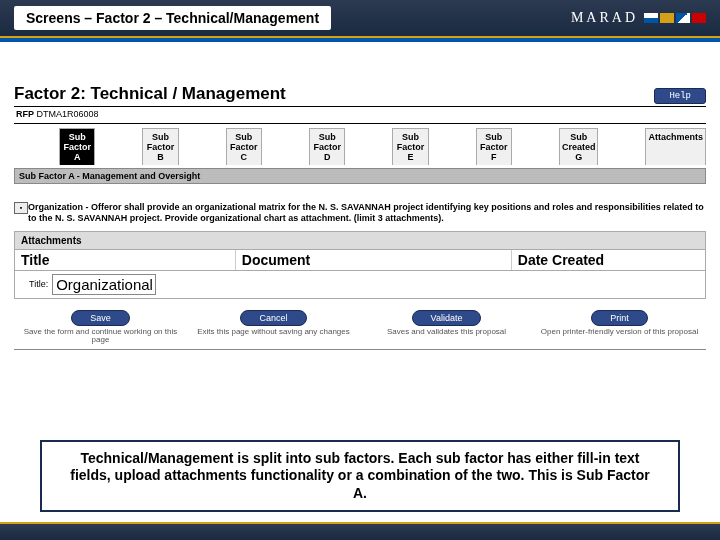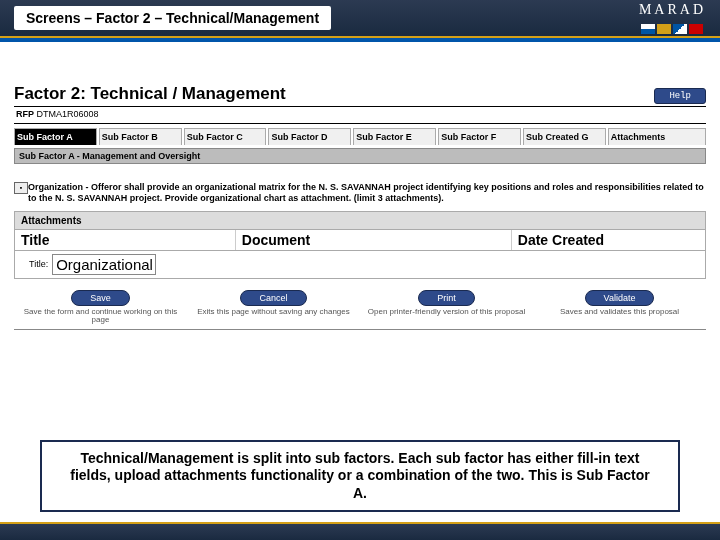--- a/index.html
+++ b/index.html
@@ -1,41 +1,41 @@
 <!DOCTYPE html>
 <html><head>
 <meta charset="utf-8">
 <style>
   * { box-sizing: border-box; margin: 0; padding: 0; }
   body { width: 720px; height: 540px; background: #fff; font-family: Arial, sans-serif; position: relative; overflow: hidden; }
 
   .topbar { height: 38px; background: linear-gradient(#2c3a52, #1a2a40); display: flex; align-items: center; justify-content: space-between; padding: 0 14px; border-bottom: 2px solid #d4a017; }
   .topbar-title { background: #fff; padding: 4px 12px; font-size: 14px; font-weight: bold; color: #000; border-radius: 2px; }
-  .brand { display: flex; align-items: center; gap: 6px; flex-direction: column; }
+  .brand { display: flex; align-items: center; gap: 6px; }
   .brand-text { color: #fff; font-size: 14px; letter-spacing: 3px; font-family: 'Times New Roman', serif; }
   .brand-flags { display: flex; gap: 2px; }
   .flag { width: 14px; height: 10px; display: inline-block; }
   .flag.a { background: linear-gradient(to bottom, #fff 50%, #0055a4 50%); }
   .flag.b { background: #d4a017; }
   .flag.c { background: linear-gradient(135deg, #0055a4 50%, #fff 50%); }
   .flag.d { background: #c00; }
 
   .stripe { height: 4px; background: #0055aa; margin-top: 0px; }
 
   .page { padding: 6px 14px 0 14px; }
 
   .factor-head { display: flex; justify-content: space-between; align-items: flex-end; border-bottom: 1px solid #000; padding-bottom: 2px; }
   .factor-head h1 { font-size: 17px; font-weight: bold; color: #000; }
   .help-btn { background: #2e4a8a; color: #fff; font-size: 9px; padding: 2px 14px; border-radius: 3px; border: 1px solid #1a2a50; cursor: pointer; font-family: Liberation Mono, monospace; }
 
   .rfp-line { font-size: 9px; padding: 2px 0 4px 2px; border-bottom: 1px solid #000; }
   .rfp-line b { font-weight: bold; }
 
   .tabs { display: flex; gap: 2px; margin-top: 4px; }
-  .tab { flex: 1; text-align: left; font-size: 9px; font-weight: bold; padding: 3px 2px; background: #f0f0f0; border: 1px solid #aaa; border-bottom: none; cursor: pointer; }
+  .tab { flex: 1; text-align: center; font-size: 9px; font-weight: bold; padding: 3px 2px; background: #f0f0f0; border: 1px solid #aaa; border-bottom: none; cursor: pointer; margin-left: 45px; }
   .tab.active { background: #000; color: #fff; }
   .tab.att { flex: 1.2; }
 
   .subfactor-bar { background: #bcbcbc; font-size: 9px; font-weight: bold; padding: 2px 4px; border: 1px solid #888; margin-top: 3px; }
 
   .org-row { display: flex; align-items: flex-start; margin-top: 18px; }
   .cb-icon { width: 14px; height: 12px; border: 1px solid #666; background: #eee; flex-shrink: 0; font-size: 7px; text-align: center; line-height: 10px; }
   .org-text { font-size: 9px; font-weight: bold; line-height: 1.25; }
 
   .att-head { background: #dcdcdc; font-size: 10px; font-weight: bold; padding: 3px 6px; border: 1px solid #aaa; margin-top: 6px; }
@@ -122,26 +122,26 @@
   <div class="actions">
     <div class="action-cell">
       <span class="action-btn">Save</span>
       <div class="action-desc">Save the form and continue working on this page</div>
     </div>
     <div class="action-cell">
       <span class="action-btn">Cancel</span>
       <div class="action-desc">Exits this page without saving any changes</div>
     </div>
     <div class="action-cell">
+      <span class="action-btn">Validate</span>
+      <div class="action-desc">Saves and validates this proposal</div>
+    </div>
+    <div class="action-cell">
       <span class="action-btn">Print</span>
       <div class="action-desc">Open printer-friendly version of this proposal</div>
-    </div>
-    <div class="action-cell">
-      <span class="action-btn">Validate</span>
-      <div class="action-desc">Saves and validates this proposal</div>
     </div>
   </div>
   <div class="bottom-rule"></div>
 
 </div>
 
 <div class="caption-box">Technical/Management is split into sub factors.  Each sub factor has either fill-in text fields, upload attachments functionality or a combination of the two.  This is Sub Factor A.</div>
 <div class="footer-bar"></div>
 
 </body></html>

